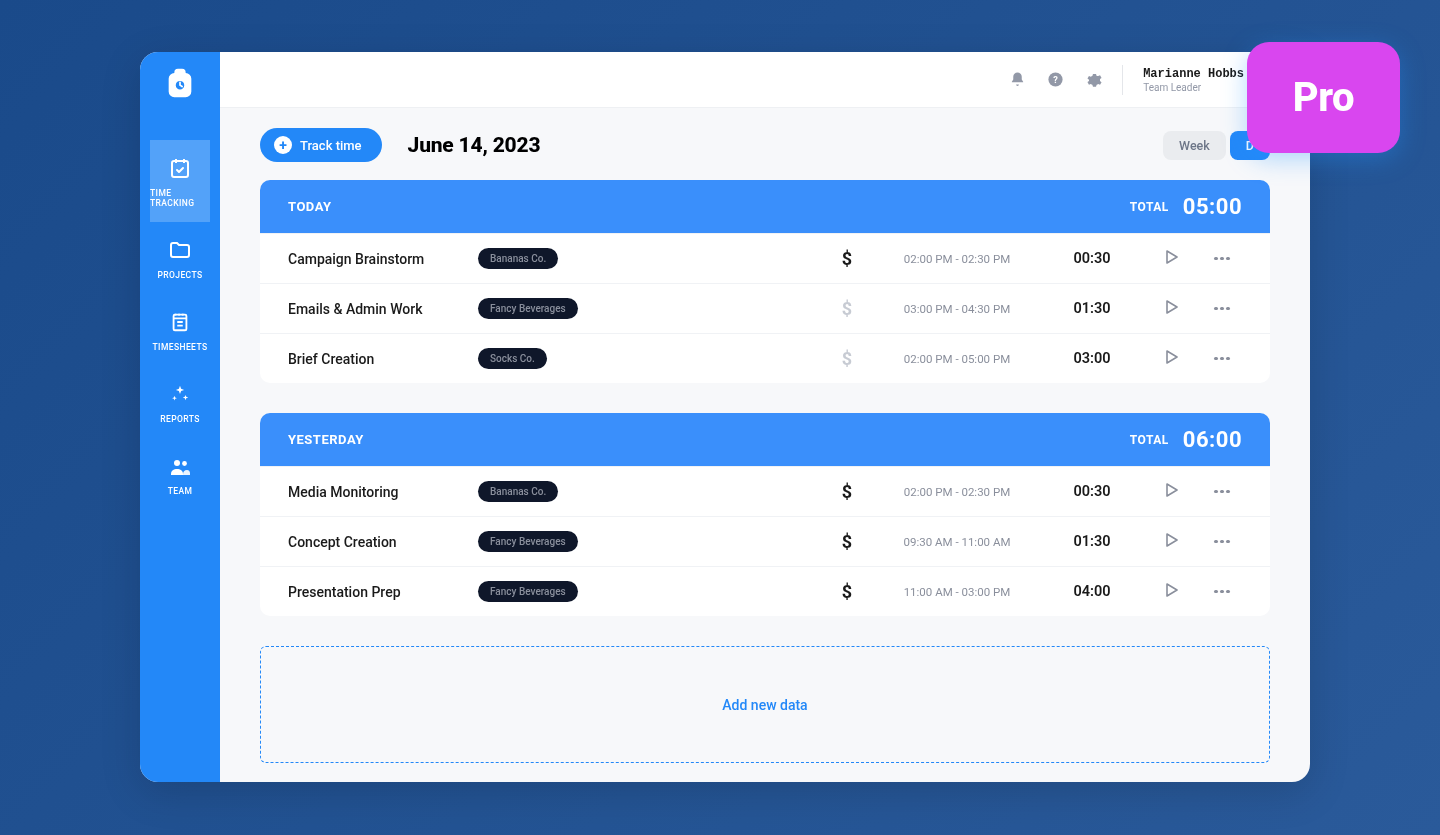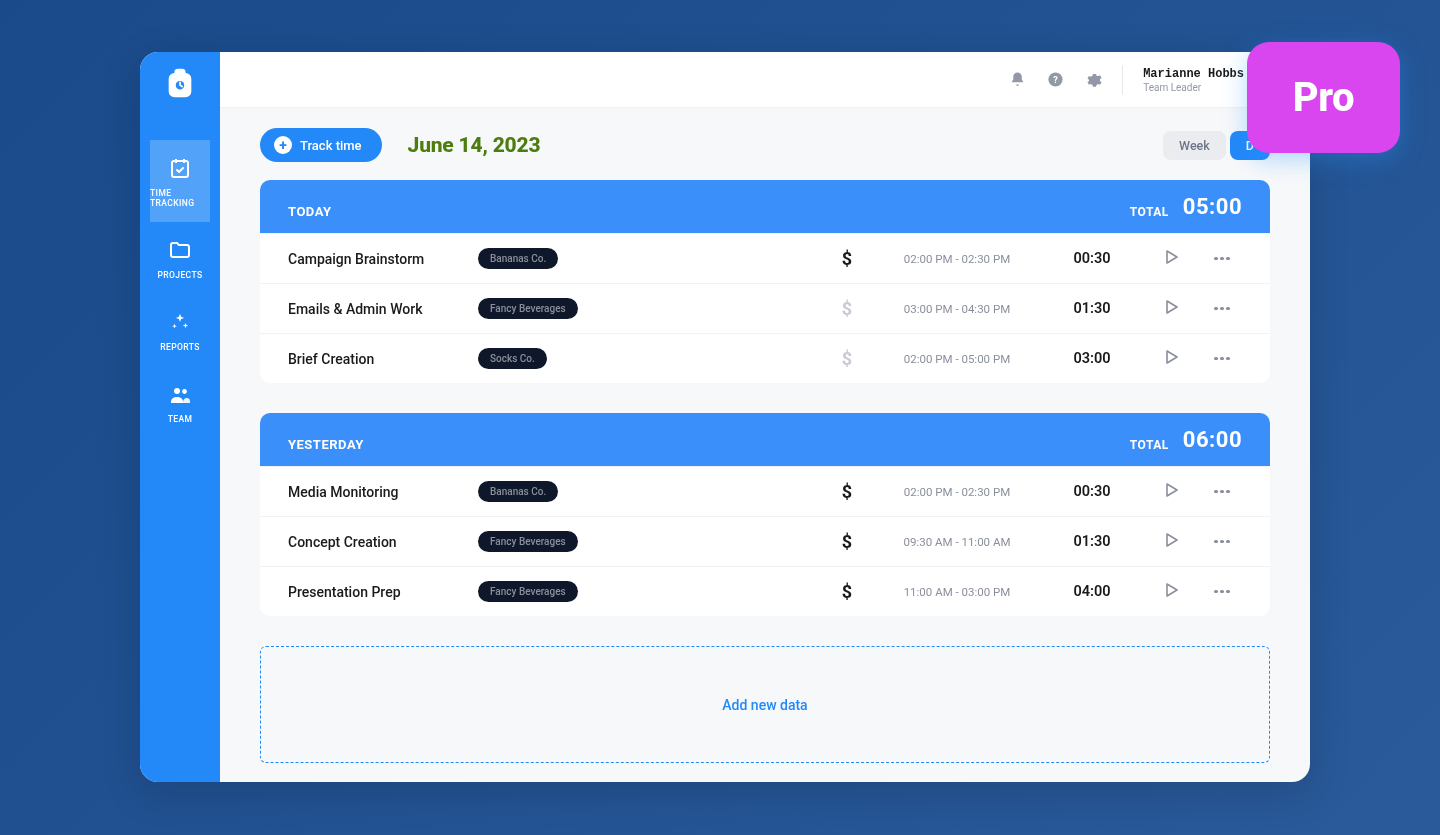--- a/index.html
+++ b/index.html
@@ -87,32 +87,32 @@
   border-radius: 20px;
   padding: 8px 20px 8px 14px;
   font-size: 13px;
   font-weight: 500;
   display: inline-flex;
   align-items: center;
   gap: 8px;
   cursor: pointer;
 }
 .plus-circle { width: 18px; height: 18px; border-radius: 50%; background: #fff; color: #2388f8; display: flex; align-items: center; justify-content: center; font-weight: 700; font-size: 14px; line-height: 1; }
-.date-title { font-size: 21px; font-weight: 800; color: #4d7c0f; margin-left: 26px; letter-spacing: -0.2px; }
+.date-title { font-size: 21px; font-weight: 800; color: #000000; margin-left: 26px; letter-spacing: -0.2px; }
 .view-toggle { margin-left: auto; display: flex; gap: 4px; }
 .toggle-pill { padding: 7px 16px; border-radius: 8px; font-size: 12.5px; font-weight: 500; cursor: pointer; border: none; }
 .toggle-pill.inactive { background: #eaecef; color: #6d7688; }
 .toggle-pill.active { background: #2388f8; color: #fff; }
 
 .section { background: #fff; border-radius: 10px; overflow: hidden; margin-bottom: 30px; }
 .section-header {
   background: #3a8ffb;
   color: #fff;
   display: flex;
-  align-items: flex-end;
+  align-items: center;
   padding: 14px 28px;
 }
 .section-title { font-size: 13px; font-weight: 700; letter-spacing: 0.5px; }
 .section-total-label { margin-left: auto; font-size: 12px; font-weight: 700; letter-spacing: 0.5px; margin-right: 14px; }
 .section-total-value { font-size: 22px; font-weight: 700; letter-spacing: 0.5px; }
 
 .row { display: flex; align-items: center; padding: 14px 28px; border-top: 1px solid #f0f2f5; }
 .row:first-of-type { border-top: none; }
 .task-name { font-size: 14px; font-weight: 500; color: #1a1a1a; width: 190px; flex-shrink: 0; }
 .tag { background: #0f172a; color: #8a8f9c; font-size: 10px; padding: 5px 12px; border-radius: 12px; font-weight: 500; }
@@ -179,20 +179,30 @@
 
     <div class="nav-item">
       <span class="nav-icon">
         <svg viewBox="0 0 24 24" width="24" height="24" fill="none" stroke="#fff" stroke-width="2">
           <path d="M3 7a2 2 0 012-2h4l2 2h8a2 2 0 012 2v8a2 2 0 01-2 2H5a2 2 0 01-2-2V7z"></path>
         </svg>
       </span>
       <span class="nav-label">PROJECTS</span>
     </div>
 
+    <div class="nav-item">
+      <span class="nav-icon">
+        <svg viewBox="0 0 24 24" width="22" height="22" fill="none" stroke="#fff" stroke-width="2">
+          <rect x="5" y="4" width="14" height="17" rx="1.5"></rect>
+          <path d="M5 8h14M9 12h6M9 16h6"></path>
+          <path d="M7 3v2M11 3v2M15 3v2M19 3"></path>
+        </svg>
+      </span>
+      <span class="nav-label">TIMESHEETS</span>
+    </div>
 
     <div class="nav-item">
       <span class="nav-icon">
         <svg viewBox="0 0 24 24" width="22" height="22" fill="#fff">
           <path d="M12 3l1.2 3.3L16.5 7.5 13.2 8.7 12 12 10.8 8.7 7.5 7.5 10.8 6.3z"></path>
           <path d="M6 14l.7 1.9L8.6 16.6 6.7 17.3 6 19.2 5.3 17.3 3.4 16.6 5.3 15.9z"></path>
           <path d="M18 13l.8 2.1L21 15.9 18.8 16.7 18 18.8 17.2 16.7 15 15.9 17.2 15.1z"></path>
         </svg>
       </span>
       <span class="nav-label">REPORTS</span>

